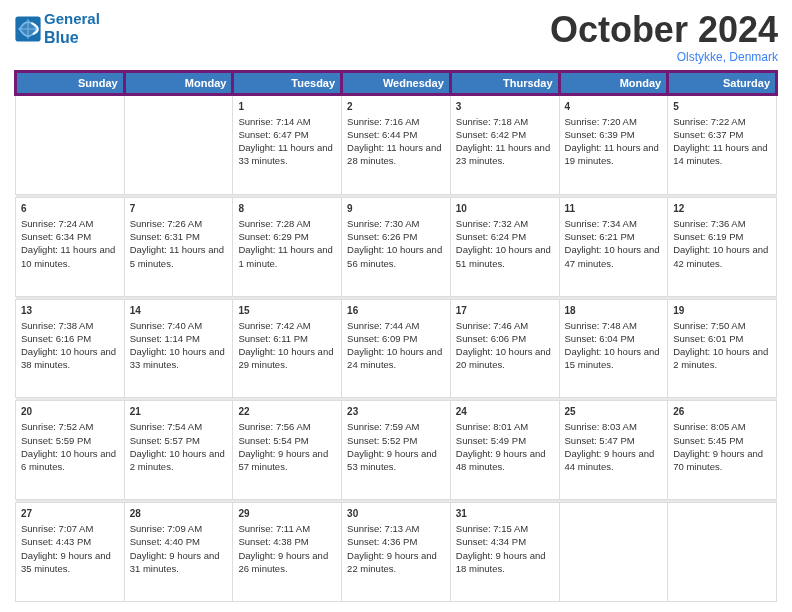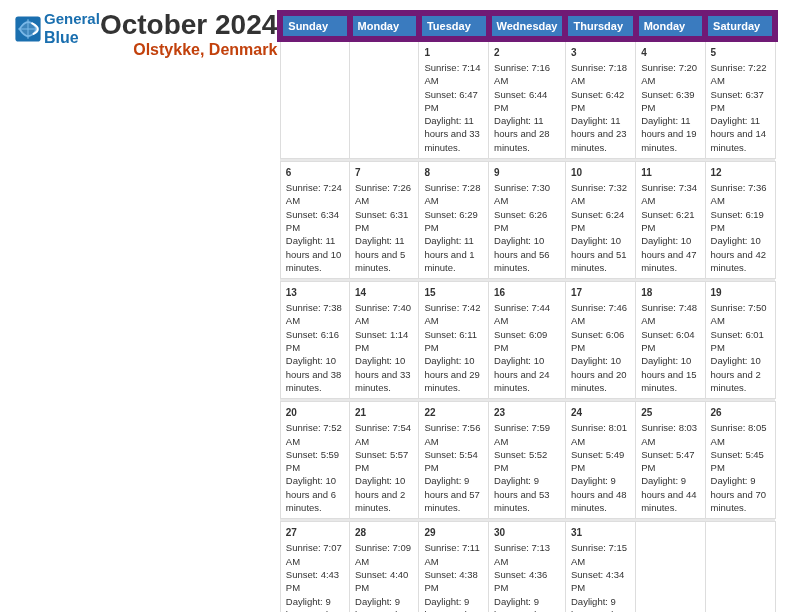--- a/index.html
+++ b/index.html
@@ -8,21 +8,21 @@
       height: 612px;
       font-family: Arial, sans-serif;
       background: #fff;
       overflow: hidden;
     }
     .page {
       width: 792px;
       height: 612px;
       padding: 10px 14px 10px 14px;
       display: flex;
-      flex-direction: row;
+      flex-direction: column;
     }
     .header {
       display: flex;
       justify-content: space-between;
       align-items: flex-start;
       margin-bottom: 6px;
     }
     .logo {
       display: flex;
       align-items: center;
@@ -30,43 +30,43 @@
     }
     .logo-icon {
       width: 28px;
       height: 28px;
       margin-right: 2px;
     }
     .title-block {
       text-align: right;
     }
     .title-block h1 {
-      font-size: 28px;
+      font-size: 36px;
       font-weight: bold;
       color: #333;
       line-height: 1.1;
     }
     .title-block h2 {
-      font-size: 16px;
-      color: #c2410c;
-      font-weight: bold;
+      font-size: 12px;
+      color: #3b82f6;
+      font-weight: normal;
     }
     table {
       width: 100%;
       border-collapse: collapse;
       flex: 1;
     }
     thead tr th {
       background: #3a7bbf;
       color: #fff;
       font-size: 11px;
       font-weight: bold;
       padding: 4px 5px;
-      text-align: left;
-      border: 6px solid #701a75;
+      text-align: right;
+      border: 3px solid #701a75;
     }
     tbody tr {
       border-bottom: 1px solid #ddd;
     }
     tbody tr:nth-child(odd) {
       background: #fff;
     }
     tbody tr:nth-child(even) {
       background: #f0f4f8;
     }

